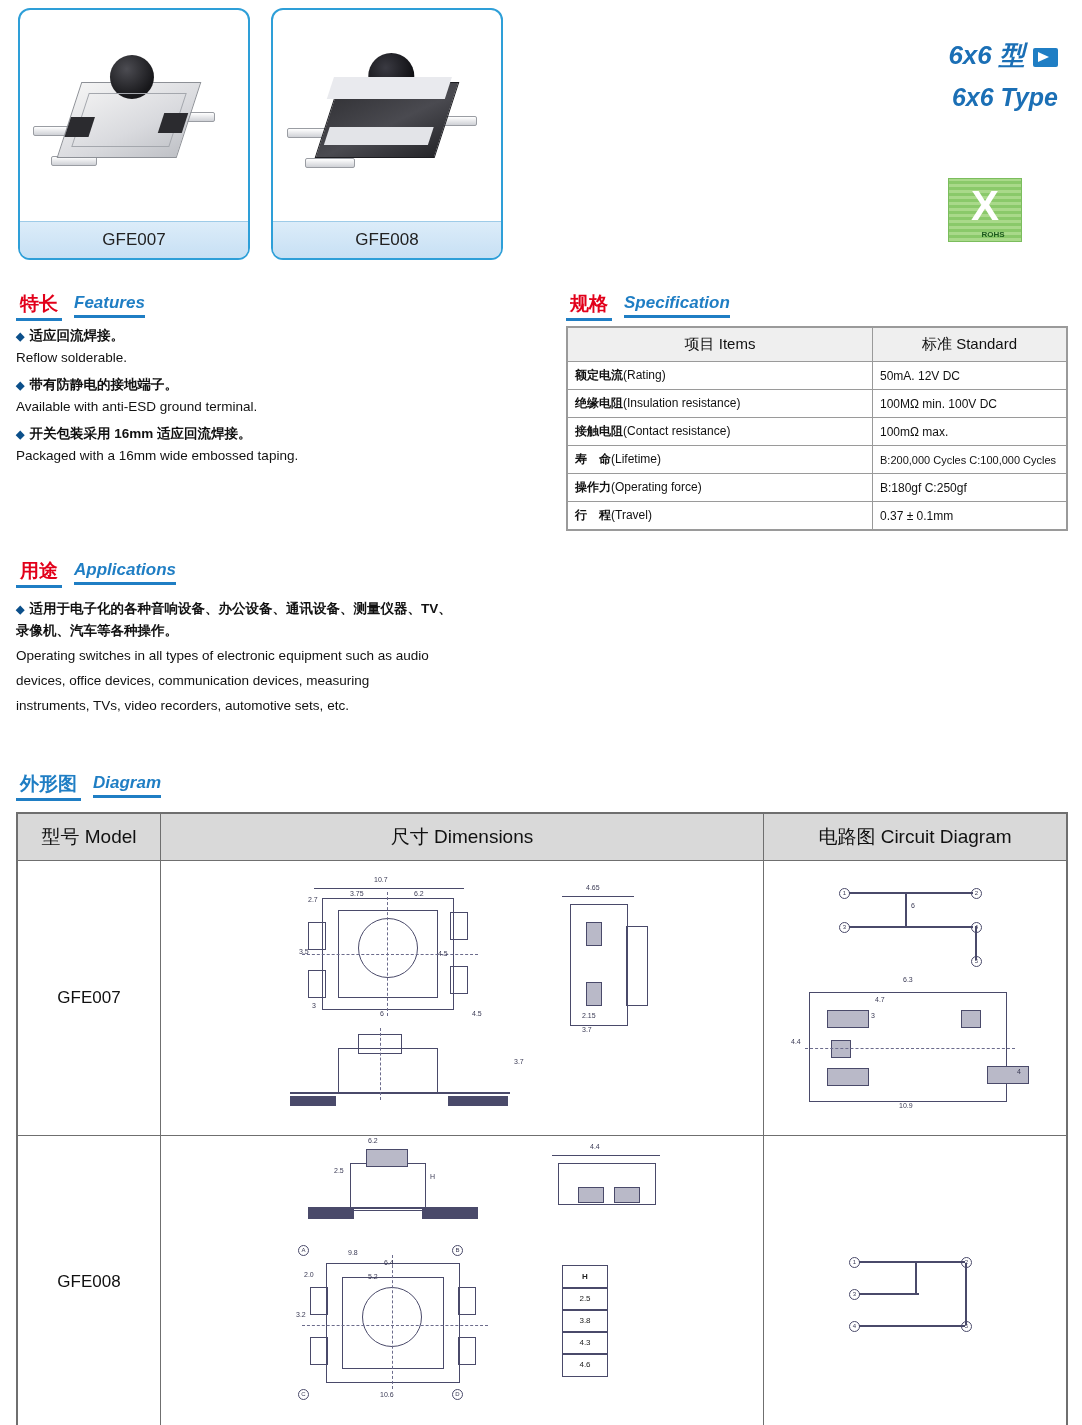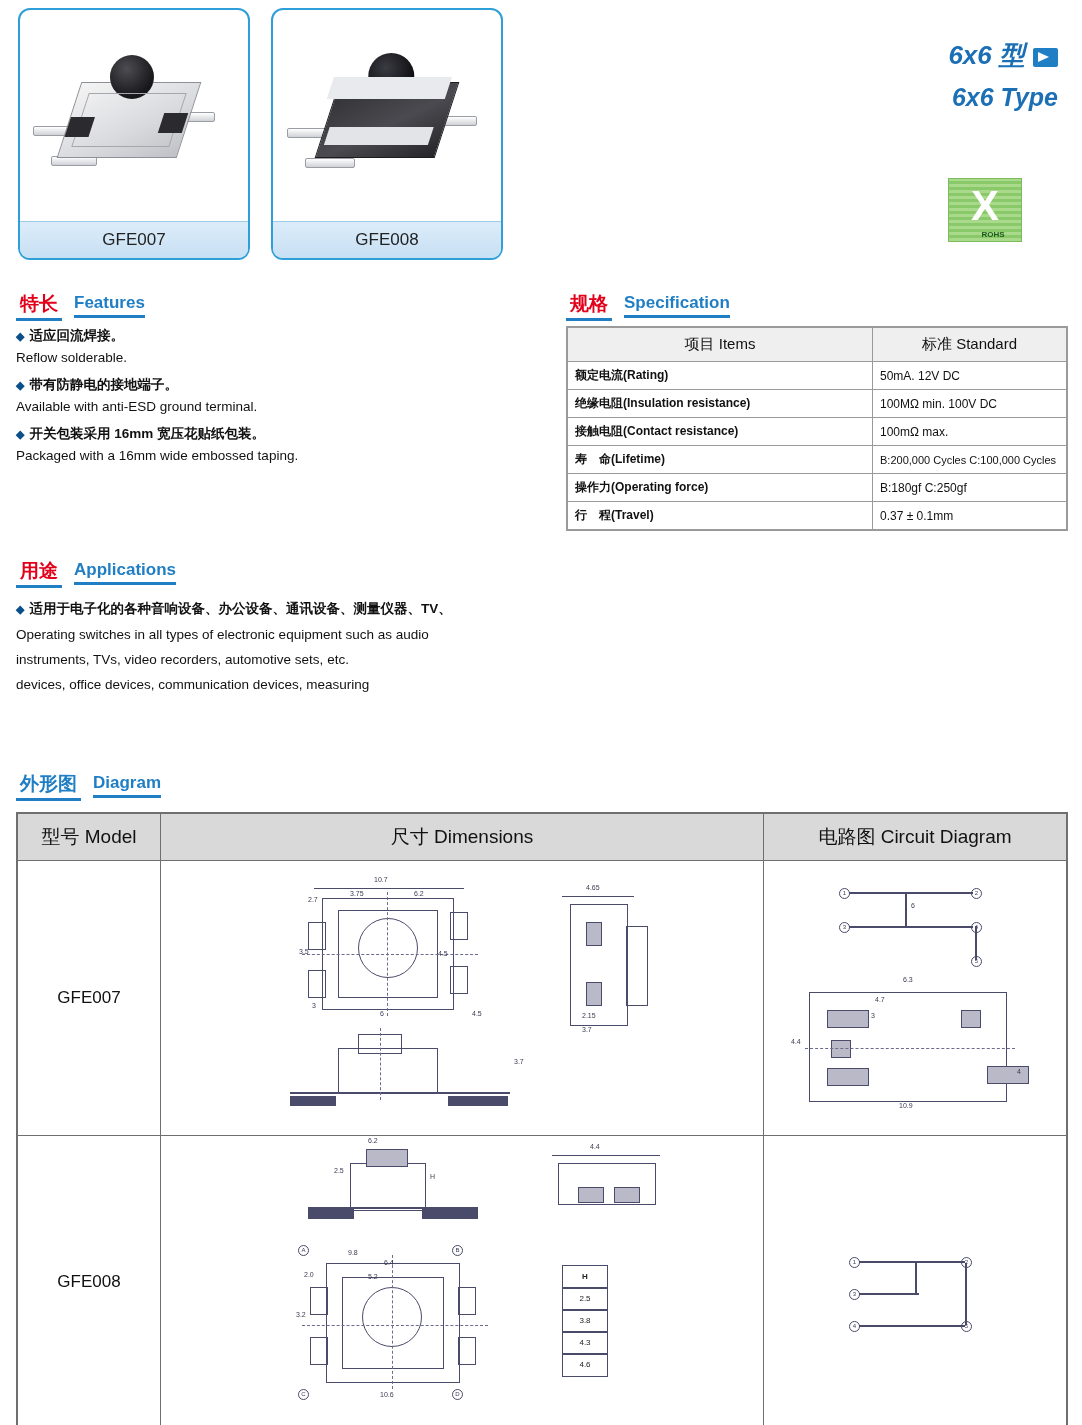--- a/index.html
+++ b/index.html
@@ -79,41 +79,41 @@
     position:absolute;left:16px;right:0;bottom:2px;text-align:center;font-size:8px;color:#1d5b1d;font-weight:bold;
   }
 
   
   .sec-head{position:absolute;display:flex;align-items:center;}
   .sec-cn{
     font-size:19px;font-weight:bold;color:#e2001a;padding:1px 4px;
     border-bottom:3px solid #1f7ec4;
   }
   .sec-cn.blue{color:#1f7ec4;}
-  .sec-en{font-size:17px;font-weight:bold;color:#1f7ec4;margin-left:12px;padding-bottom:2px;border-bottom:3px solid #1f7ec4;}
+  .sec-en{font-size:17px;font-weight:bold;color:#1f7ec4;margin-left:12px;padding-bottom:2px;border-bottom:3px solid #1f7ec4;font-style:italic;}
 
   
   .features{position:absolute;left:16px;top:326px;width:520px;font-size:13.5px;line-height:20px;}
   .features .cn{font-weight:bold;font-size:13.5px;}
   .dia{color:#0b4f8a;font-size:11px;margin-right:5px;}
   .features p{margin:0 0 2px 0;}
   .features .en{margin-bottom:7px;}
 
   .apps{position:absolute;left:16px;top:598px;width:530px;font-size:13.5px;line-height:21px;}
   .apps .cn{font-weight:bold;}
   .apps .en{margin-top:4px;}
 
   
   .spec{position:absolute;left:566px;top:326px;width:500px;border:1px solid #9a9a9a;border-collapse:collapse;}
   .spec table{border-collapse:collapse;width:500px;font-size:12px;}
   .spec th,.spec td{border:1px solid #9a9a9a;padding:5px 7px;text-align:left;}
   .spec th{background:#efefef;text-align:center;font-size:15px;font-weight:normal;padding:7px;}
   .spec td.item{width:290px;}
   .spec .it-cn{font-weight:bold;}
-  .spec .it-en{font-weight:bold;margin-top:39px;}
+  .spec .it-en{font-weight:normal;margin-top:39px;}
 
   
   .diagram-tbl{position:absolute;left:16px;top:812px;width:1050px;border:1px solid #6f6f6f;border-collapse:collapse;}
   .diagram-tbl table{border-collapse:collapse;width:1050px;}
   .diagram-tbl th{background:#d9d9d9;border:1px solid #6f6f6f;font-size:19px;font-weight:normal;padding:10px 0;}
   .diagram-tbl td{border:1px solid #6f6f6f;vertical-align:middle;}
   .model-cell{width:148px;text-align:center;font-size:17px;}
   .dim-cell{width:600px;height:270px;position:relative;}
   .cir-cell{width:300px;position:relative;}
 
@@ -177,34 +177,35 @@
 <div class="sec-head" style="left:16px;top:290px;">
   <span class="sec-cn">特长</span>
   <span class="sec-en">Features</span>
 </div>
 
 <div class="features">
   <p class="cn"><span class="dia">◆</span><span>适应回流焊接。</span></p>
   <p class="en">Reflow solderable.</p>
   <p class="cn"><span class="dia">◆</span><span>带有防静电的接地端子。</span></p>
   <p class="en">Available with anti-ESD ground terminal.</p>
-  <p class="cn"><span class="dia">◆</span><span>开关包装采用 16mm 宽压花贴纸包装。</span></p>
+  <p class="cn"><span class="dia">◆</span><span>开关包装采用 16mm 适应回流焊接。</span></p>
   <p class="en">Packaged with a 16mm wide embossed taping.</p>
 </div>
 
 <div class="sec-head" style="left:16px;top:557px;">
   <span class="sec-cn">用途</span>
   <span class="sec-en">Applications</span>
 </div>
 
 <div class="apps">
   <div class="cn"><span class="dia">◆</span><span>适用于电子化的各种音响设备、办公设备、通讯设备、测量仪器、TV、</span></div>
+  <div class="cn">录像机、汽车等各种操作。</div>
   <div class="en">Operating switches in all types of electronic equipment such as audio</div>
+  <div class="en">devices, office devices, communication devices, measuring</div>
   <div class="en">instruments, TVs, video recorders, automotive sets, etc.</div>
-  <div class="en">devices, office devices, communication devices, measuring</div>
 </div>
 
 <div class="sec-head" style="left:566px;top:290px;">
   <span class="sec-cn">规格</span>
   <span class="sec-en">Specification</span>
 </div>
 
 <div class="spec">
   <table>
     <tbody>

